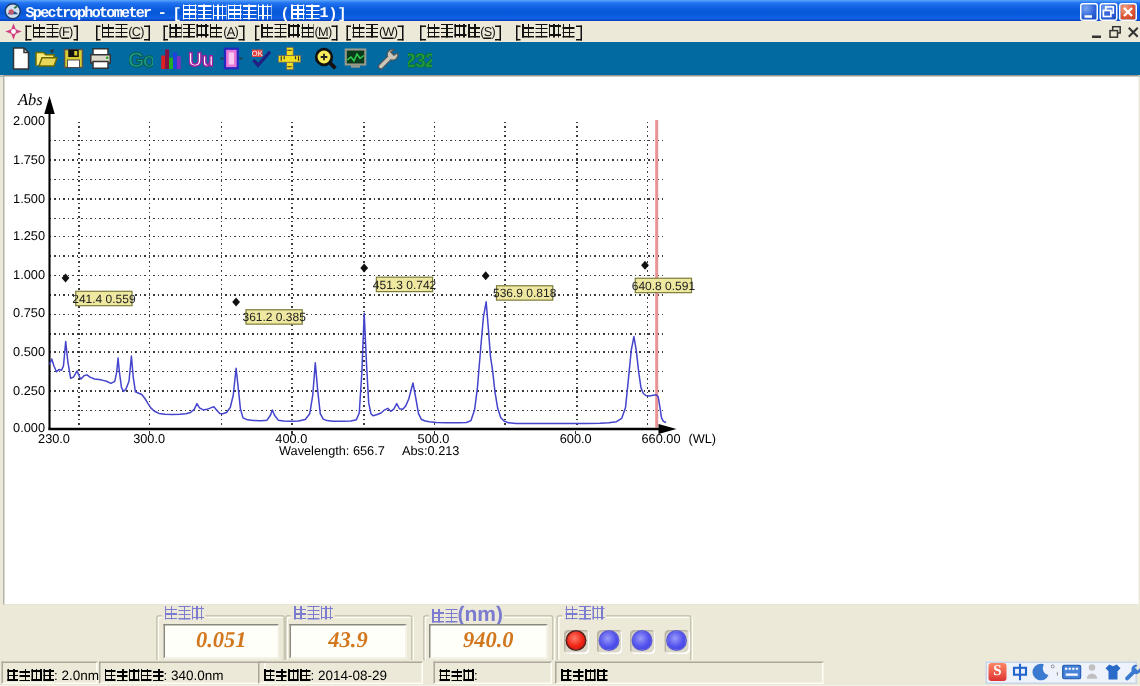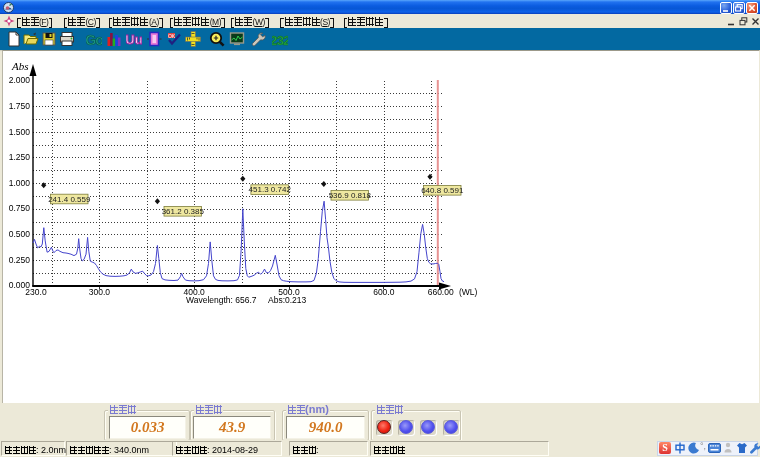--- a/index.html
+++ b/index.html
@@ -39,20 +39,21 @@
 #sbar{left:0;top:440px;width:760px;height:17px;background:#ece9d8}
 .cell{position:absolute;top:441px;height:15px;border:1px solid;border-color:#aca899 #fffef5 #fffef5 #aca899;padding:3px 2px;white-space:nowrap;font-size:9px;color:#000}
 </style></head><body>
 <div id="tbar" class="abs">
  <svg class="abs" style="left:3px;top:2px" width="11" height="11" viewBox="0 0 11 11">
       <circle cx="5.5" cy="5.5" r="5" fill="#cfe0f2" stroke="#1a3a6a"></circle>
       <path d="M2 7.5 A4 4 0 0 1 9 7.5 Z" fill="#24508c"></path>
       <circle cx="4.5" cy="6" r="1.8" fill="#c05a70"></circle>
       <path d="M6.5 3.5 l2 -1.5" stroke="#2a7a4a" stroke-width="1.2"></path>
     </svg>
+ <span class="txt">Spectrophotometer -&nbsp;<span style="letter-spacing:0;position:relative;top:1px">[<span class="c"></span><span class="c d"></span><span class="c b"></span><span class="c"></span><span class="c d"></span><span class="c b"></span> (<span class="c"></span><span class="c d"></span><span style="position:relative;top:-1px">1</span>)]</span></span>
  <div class="wbtn" style="left:719.5px"><svg width="10" height="10" viewBox="0 0 10 10">
         <path d="M2 8 h5" stroke="#fff" stroke-width="1.6"></path>
       </svg></div>
  <div class="wbtn" style="left:733px"><svg width="10" height="10" viewBox="0 0 10 10">
         <rect x="3.2" y="1.6" width="5" height="4" fill="none" stroke="#fff" stroke-width="1.1"></rect>
         <rect x="1.6" y="4" width="5" height="4" fill="#3a66d8" stroke="#fff" stroke-width="1.1"></rect>
       </svg></div>
  <div class="wbtn cl" style="left:745.5px"><svg width="10" height="10" viewBox="0 0 10 10">
         <path d="M2.3 2.3 L7.7 7.7 M7.7 2.3 L2.3 7.7" stroke="#fff" stroke-width="1.5"></path>
       </svg></div>
@@ -235,24 +236,24 @@
 <text x="12" y="70" style="font:italic 11px 'Liberation Serif',serif">Abs</text>
 <text x="186" y="303" class="tl">Wavelength: 656.7</text>
 <text x="268" y="303" class="tl">Abs:0.213</text>
 </svg>
 <div id="panel" class="abs"></div>
 <div class="grp" style="left:104px;top:410px;width:86px;height:31px"></div>
 <div class="glab abs" style="left:108px;top:404px"><span class="c s"></span><span class="c d s"></span><span class="c b s"></span></div>
 <div class="grp" style="left:190px;top:410px;width:85px;height:31px"></div>
 <div class="glab abs" style="left:194px;top:404px"><span class="c s"></span><span class="c d s"></span><span class="c b s"></span></div>
 <div class="grp" style="left:282px;top:410px;width:87px;height:31px"></div>
-<div class="glab abs" style="left:286px;top:404px"><span class="c s"></span><span class="c d s"></span><span style="font-size:11px;color:#7b7bd0">(nm)</span></div>
+<div class="glab abs" style="left:286px;top:404px"><span class="c s"></span><span class="c d s"></span><span style="font-size:14px;color:#7b7bd0">(nm)</span></div>
 <div class="grp" style="left:371px;top:410px;width:90px;height:31px"></div>
 <div class="glab abs" style="left:375px;top:404px"><span class="c s"></span><span class="c d s"></span><span class="c b s"></span></div>
-<div class="vbox abs" style="left:109px;top:416px;width:77px;height:23px;line-height:21px">0.033</div>
+<div class="vbox abs" style="left:109px;top:416px;width:77px;height:23px;line-height:21px">0.051</div>
 <div class="vbox abs" style="left:193px;top:416px;width:78px;height:23px;line-height:21px">43.9</div>
 <div class="vbox abs" style="left:286px;top:416px;width:79px;height:23px;line-height:21px">940.0</div>
 <div class="led r abs" style="left:375.5px;top:419.5px">
     <i></i>
   </div>
 <div class="led abs" style="left:397.5px;top:419.5px">
     <i></i>
   </div>
 <div class="led abs" style="left:420px;top:419.5px">
     <i></i>

